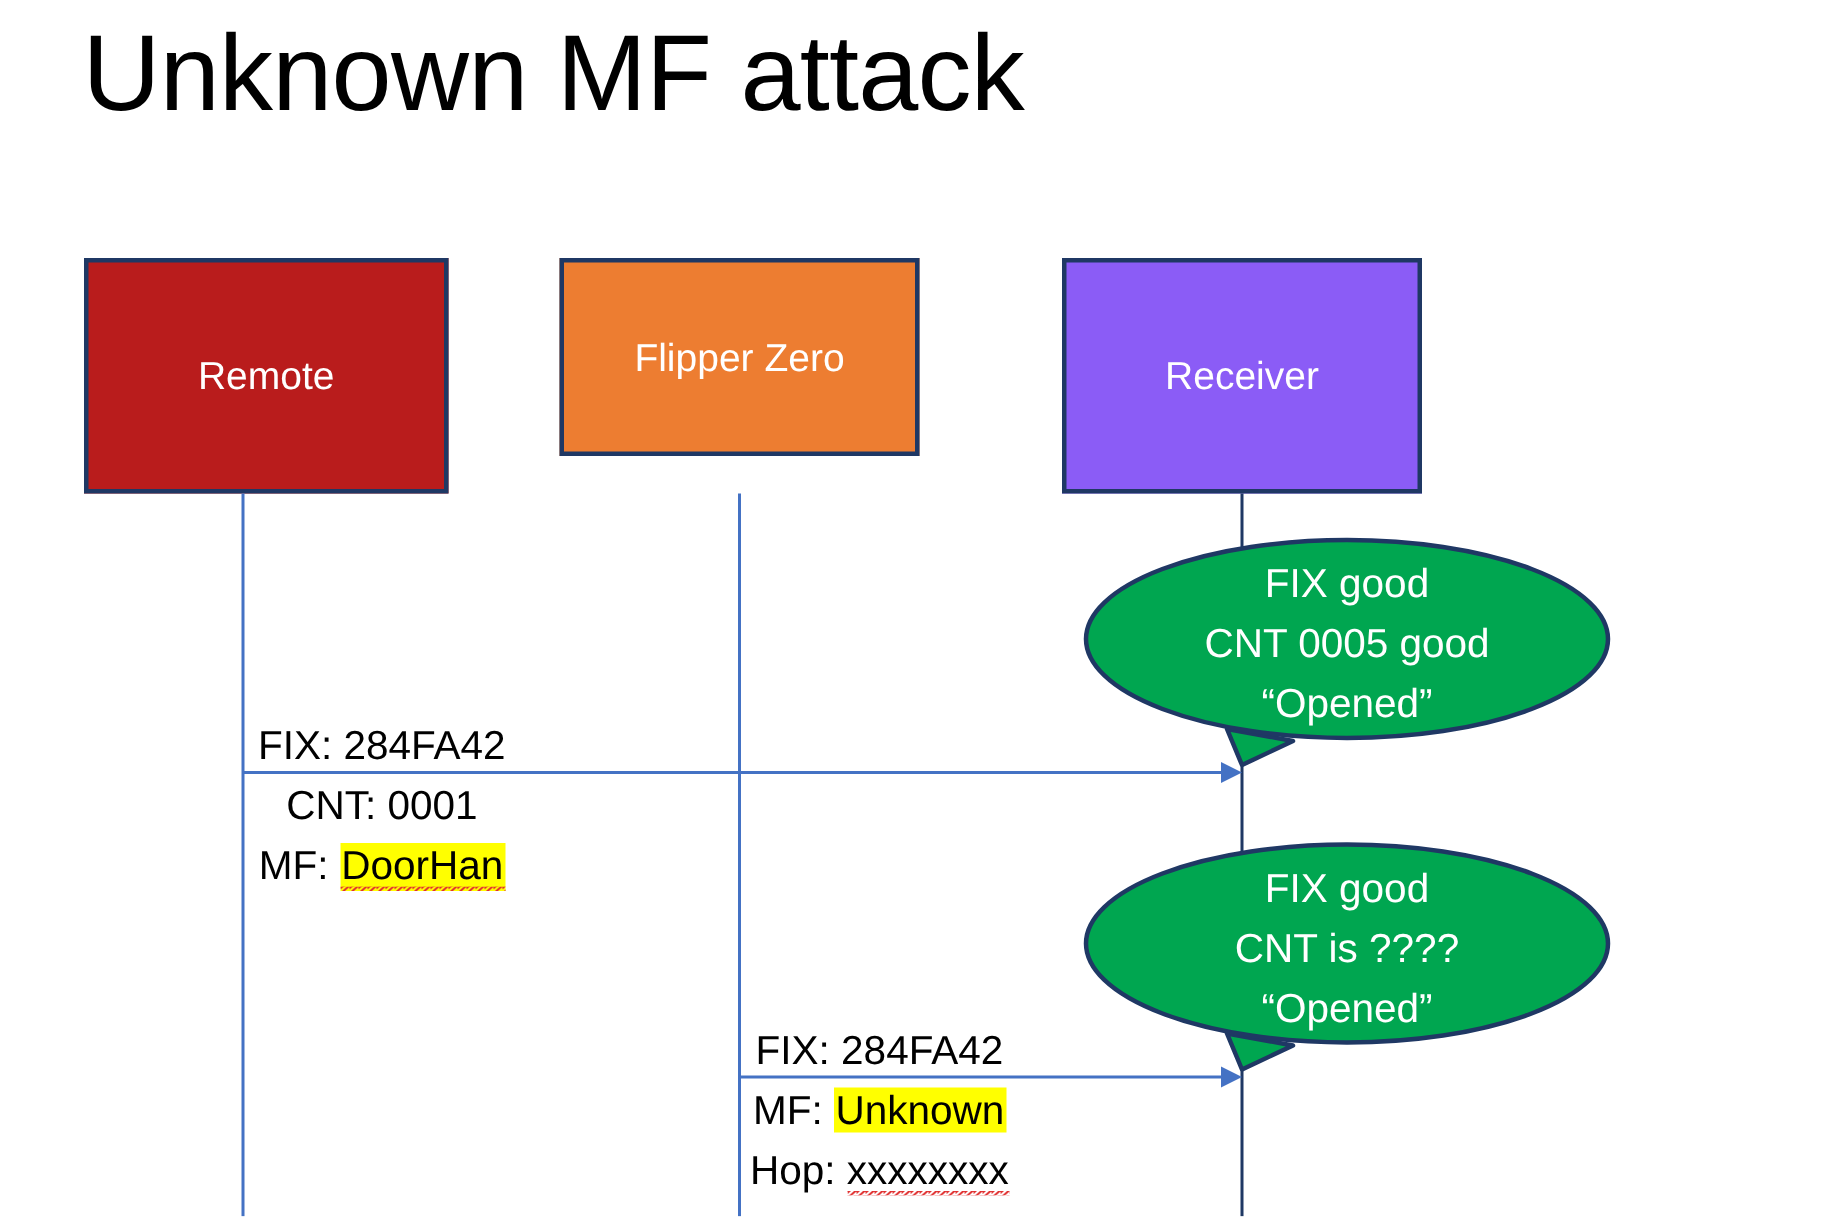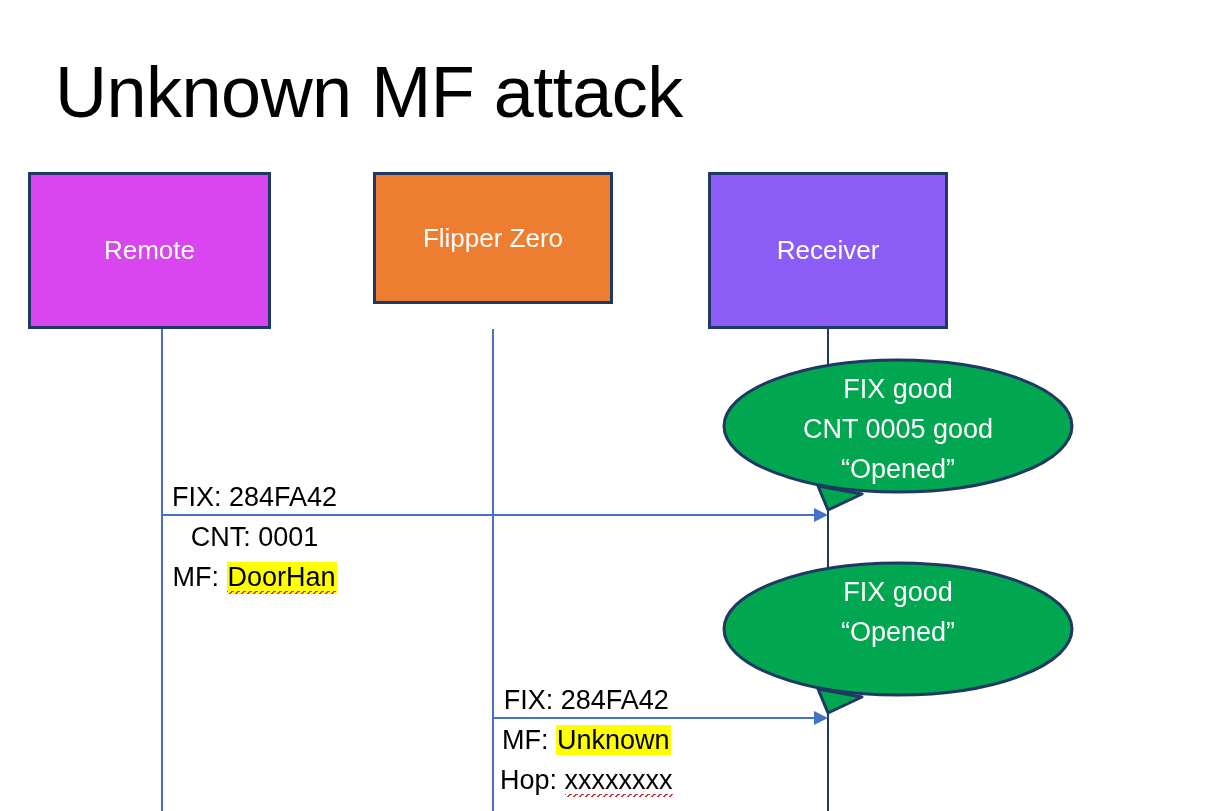--- a/index.html
+++ b/index.html
@@ -24,36 +24,35 @@
     position: absolute;
     left: 55px;
     top: 6px;
     width: 1000px;
     font-size: 72px;
     line-height: 86px;
     font-weight: 400;
     color: #000000;
     letter-spacing: -0.5px;
     white-space: nowrap;
-    margin-top: 43px;
   }
 
   
   .actor-box {
     position: absolute;
     border: 3px solid #1F3864;
     box-sizing: border-box;
     display: flex;
     align-items: center;
     justify-content: center;
     color: #ffffff;
     font-size: 26px;
     font-weight: 400;
   }
-  #actor-remote  { left: 28px;  top: 172px; width: 243px; height: 157px; background: #d946ef; }
+  #actor-remote  { left: 56px;  top: 172px; width: 243px; height: 157px; background: #b91c1c; }
   #actor-flipper { left: 373px; top: 172px; width: 240px; height: 132px; background: #ED7D31; }
   #actor-receiver{ left: 708px; top: 172px; width: 240px; height: 157px; background: #8b5cf6; }
 
   
   .lifeline {
     position: absolute;
     width: 2px;
     background: #4472C4;
   }
   #lifeline-remote  { left: 161px; top: 329px; height: 482px; }
@@ -174,17 +173,18 @@
     </div>
   </div>
 
   <div class="bubble" id="bubble2">
     <svg width="352" height="152" viewBox="0 0 352 152">
       <path d="M 96 128 L 106 152 L 140 136 Z" fill="#00A650" stroke="#1F3864" stroke-width="3" stroke-linejoin="round"></path>
       <ellipse cx="176" cy="68" rx="174" ry="66" fill="#00A650" stroke="#1F3864" stroke-width="3"></ellipse>
     </svg>
     <div class="bubble-text" id="bubble2-text">
       <span class="line">FIX good</span>
+      <span class="line">CNT is ????</span>
       <span class="line">“Opened”</span>
     </div>
   </div>
 
 </div>
 
 </body></html>

